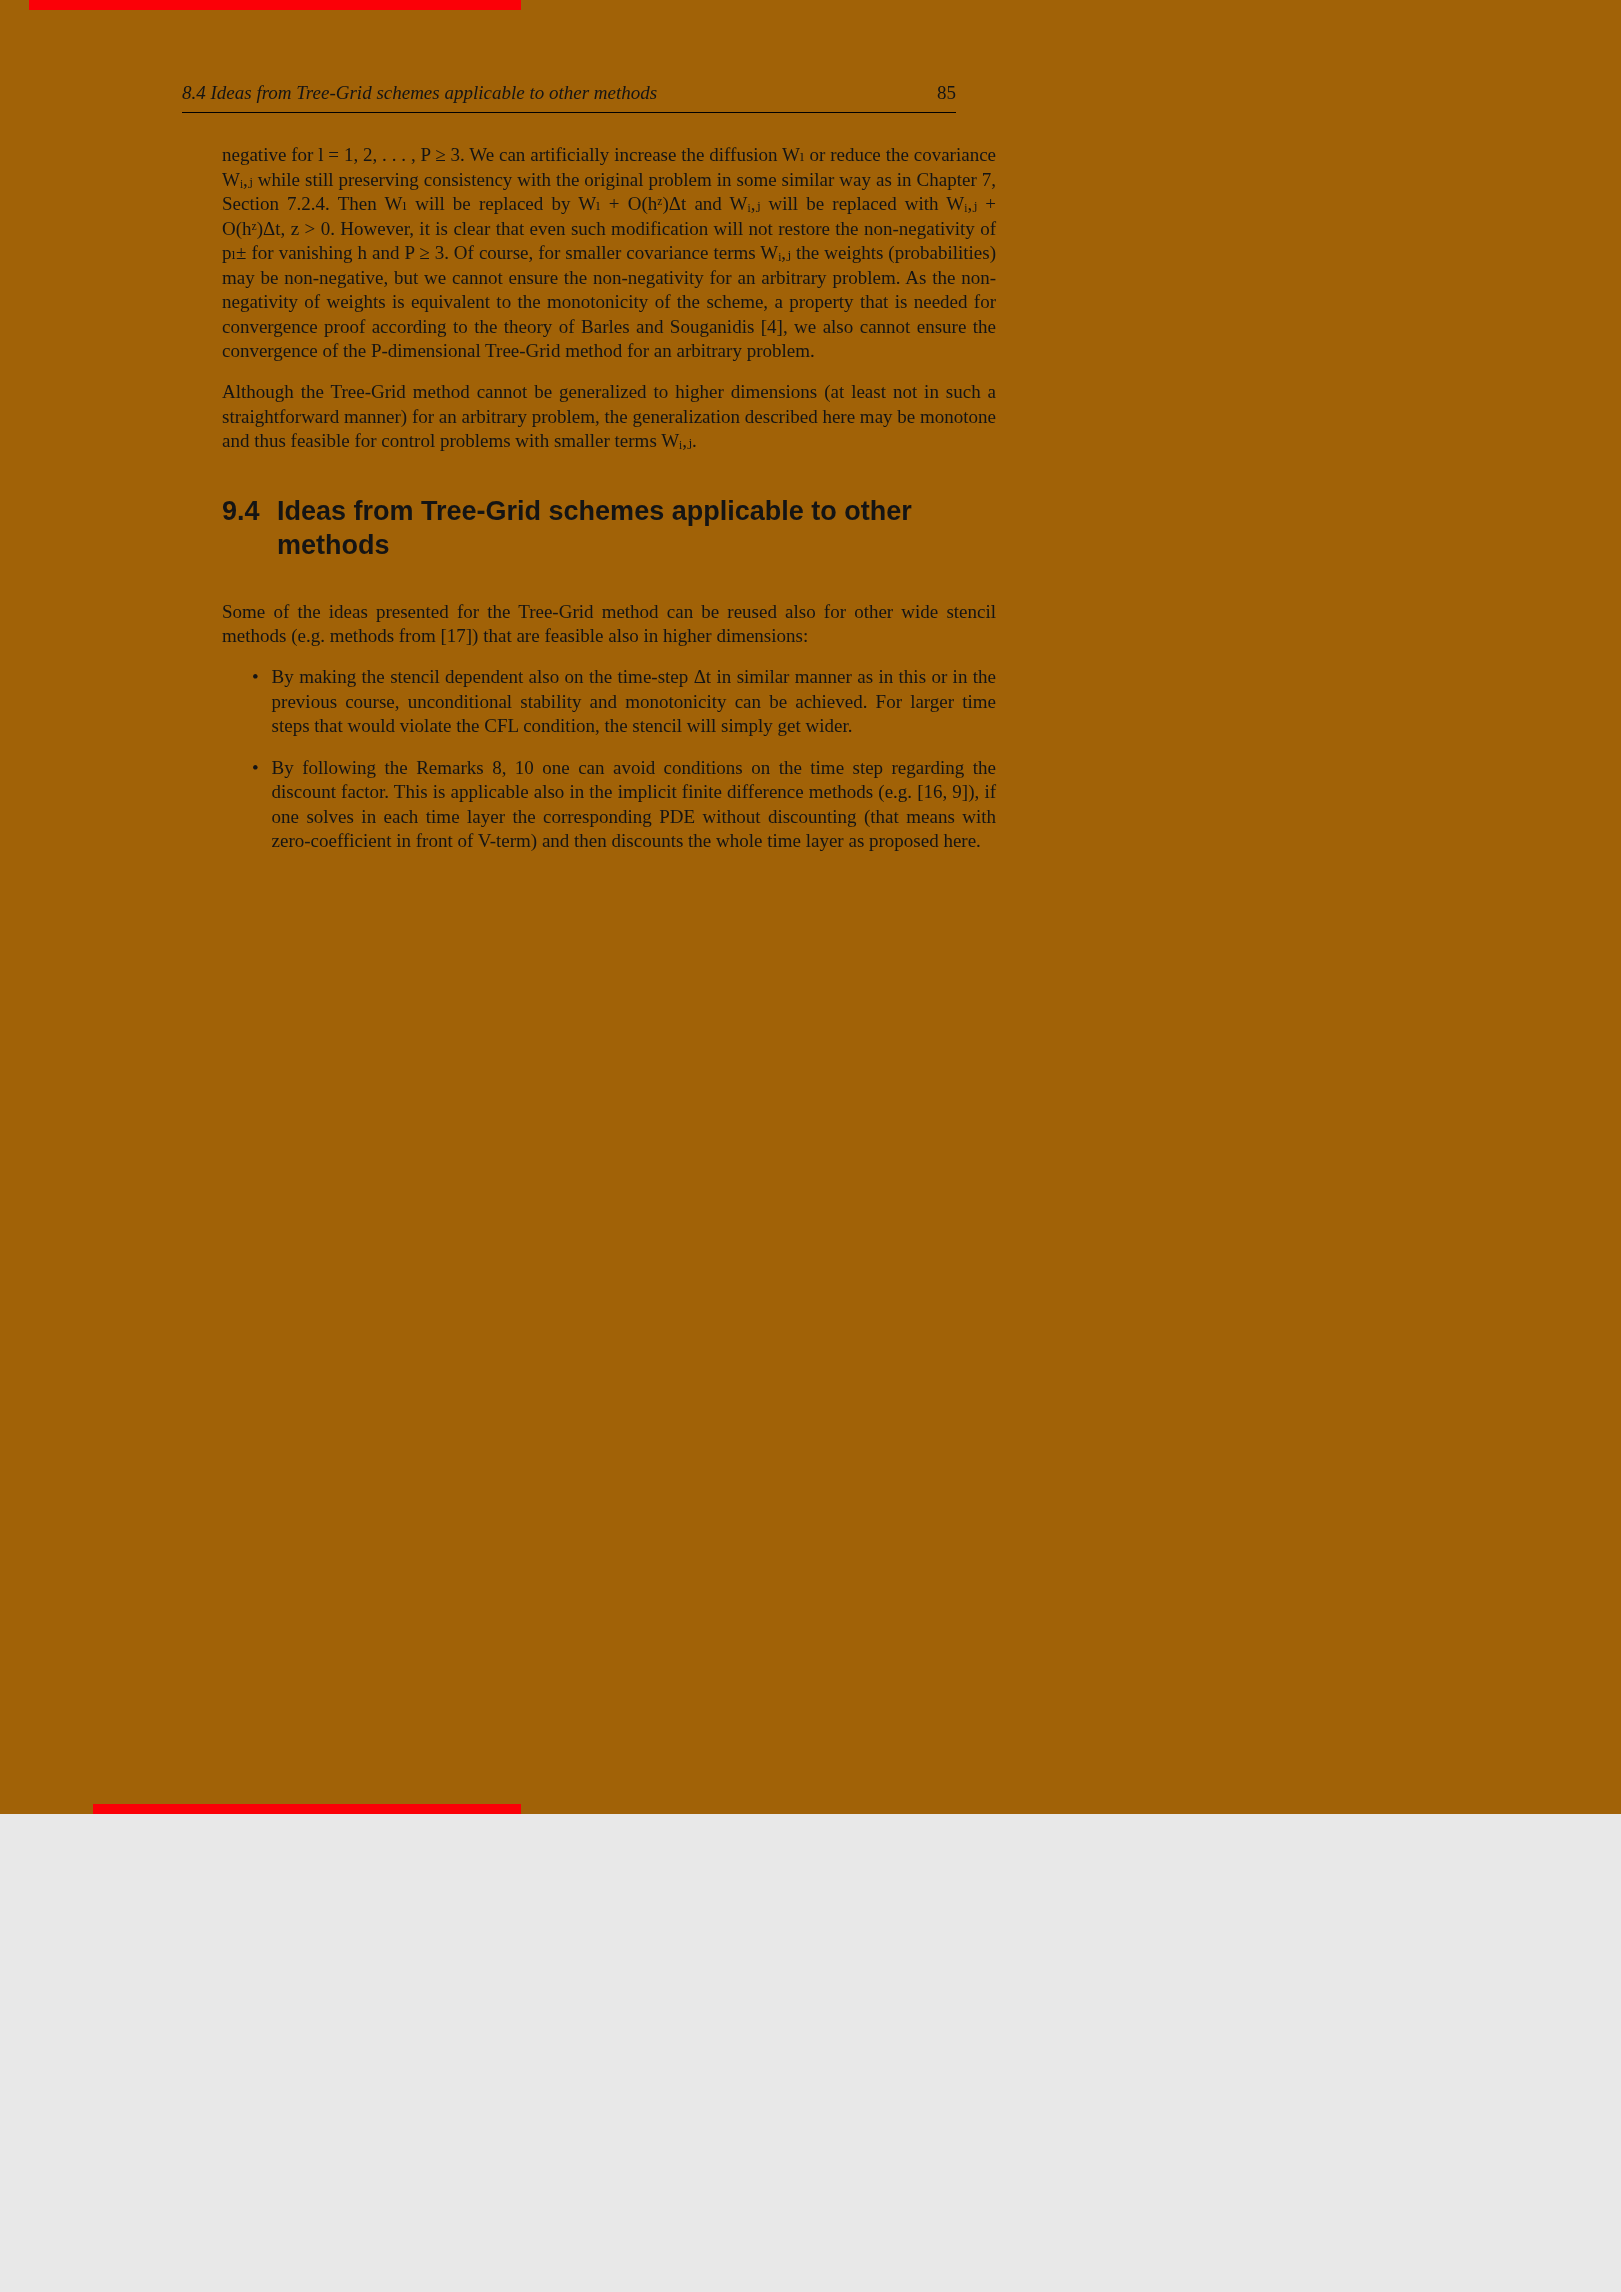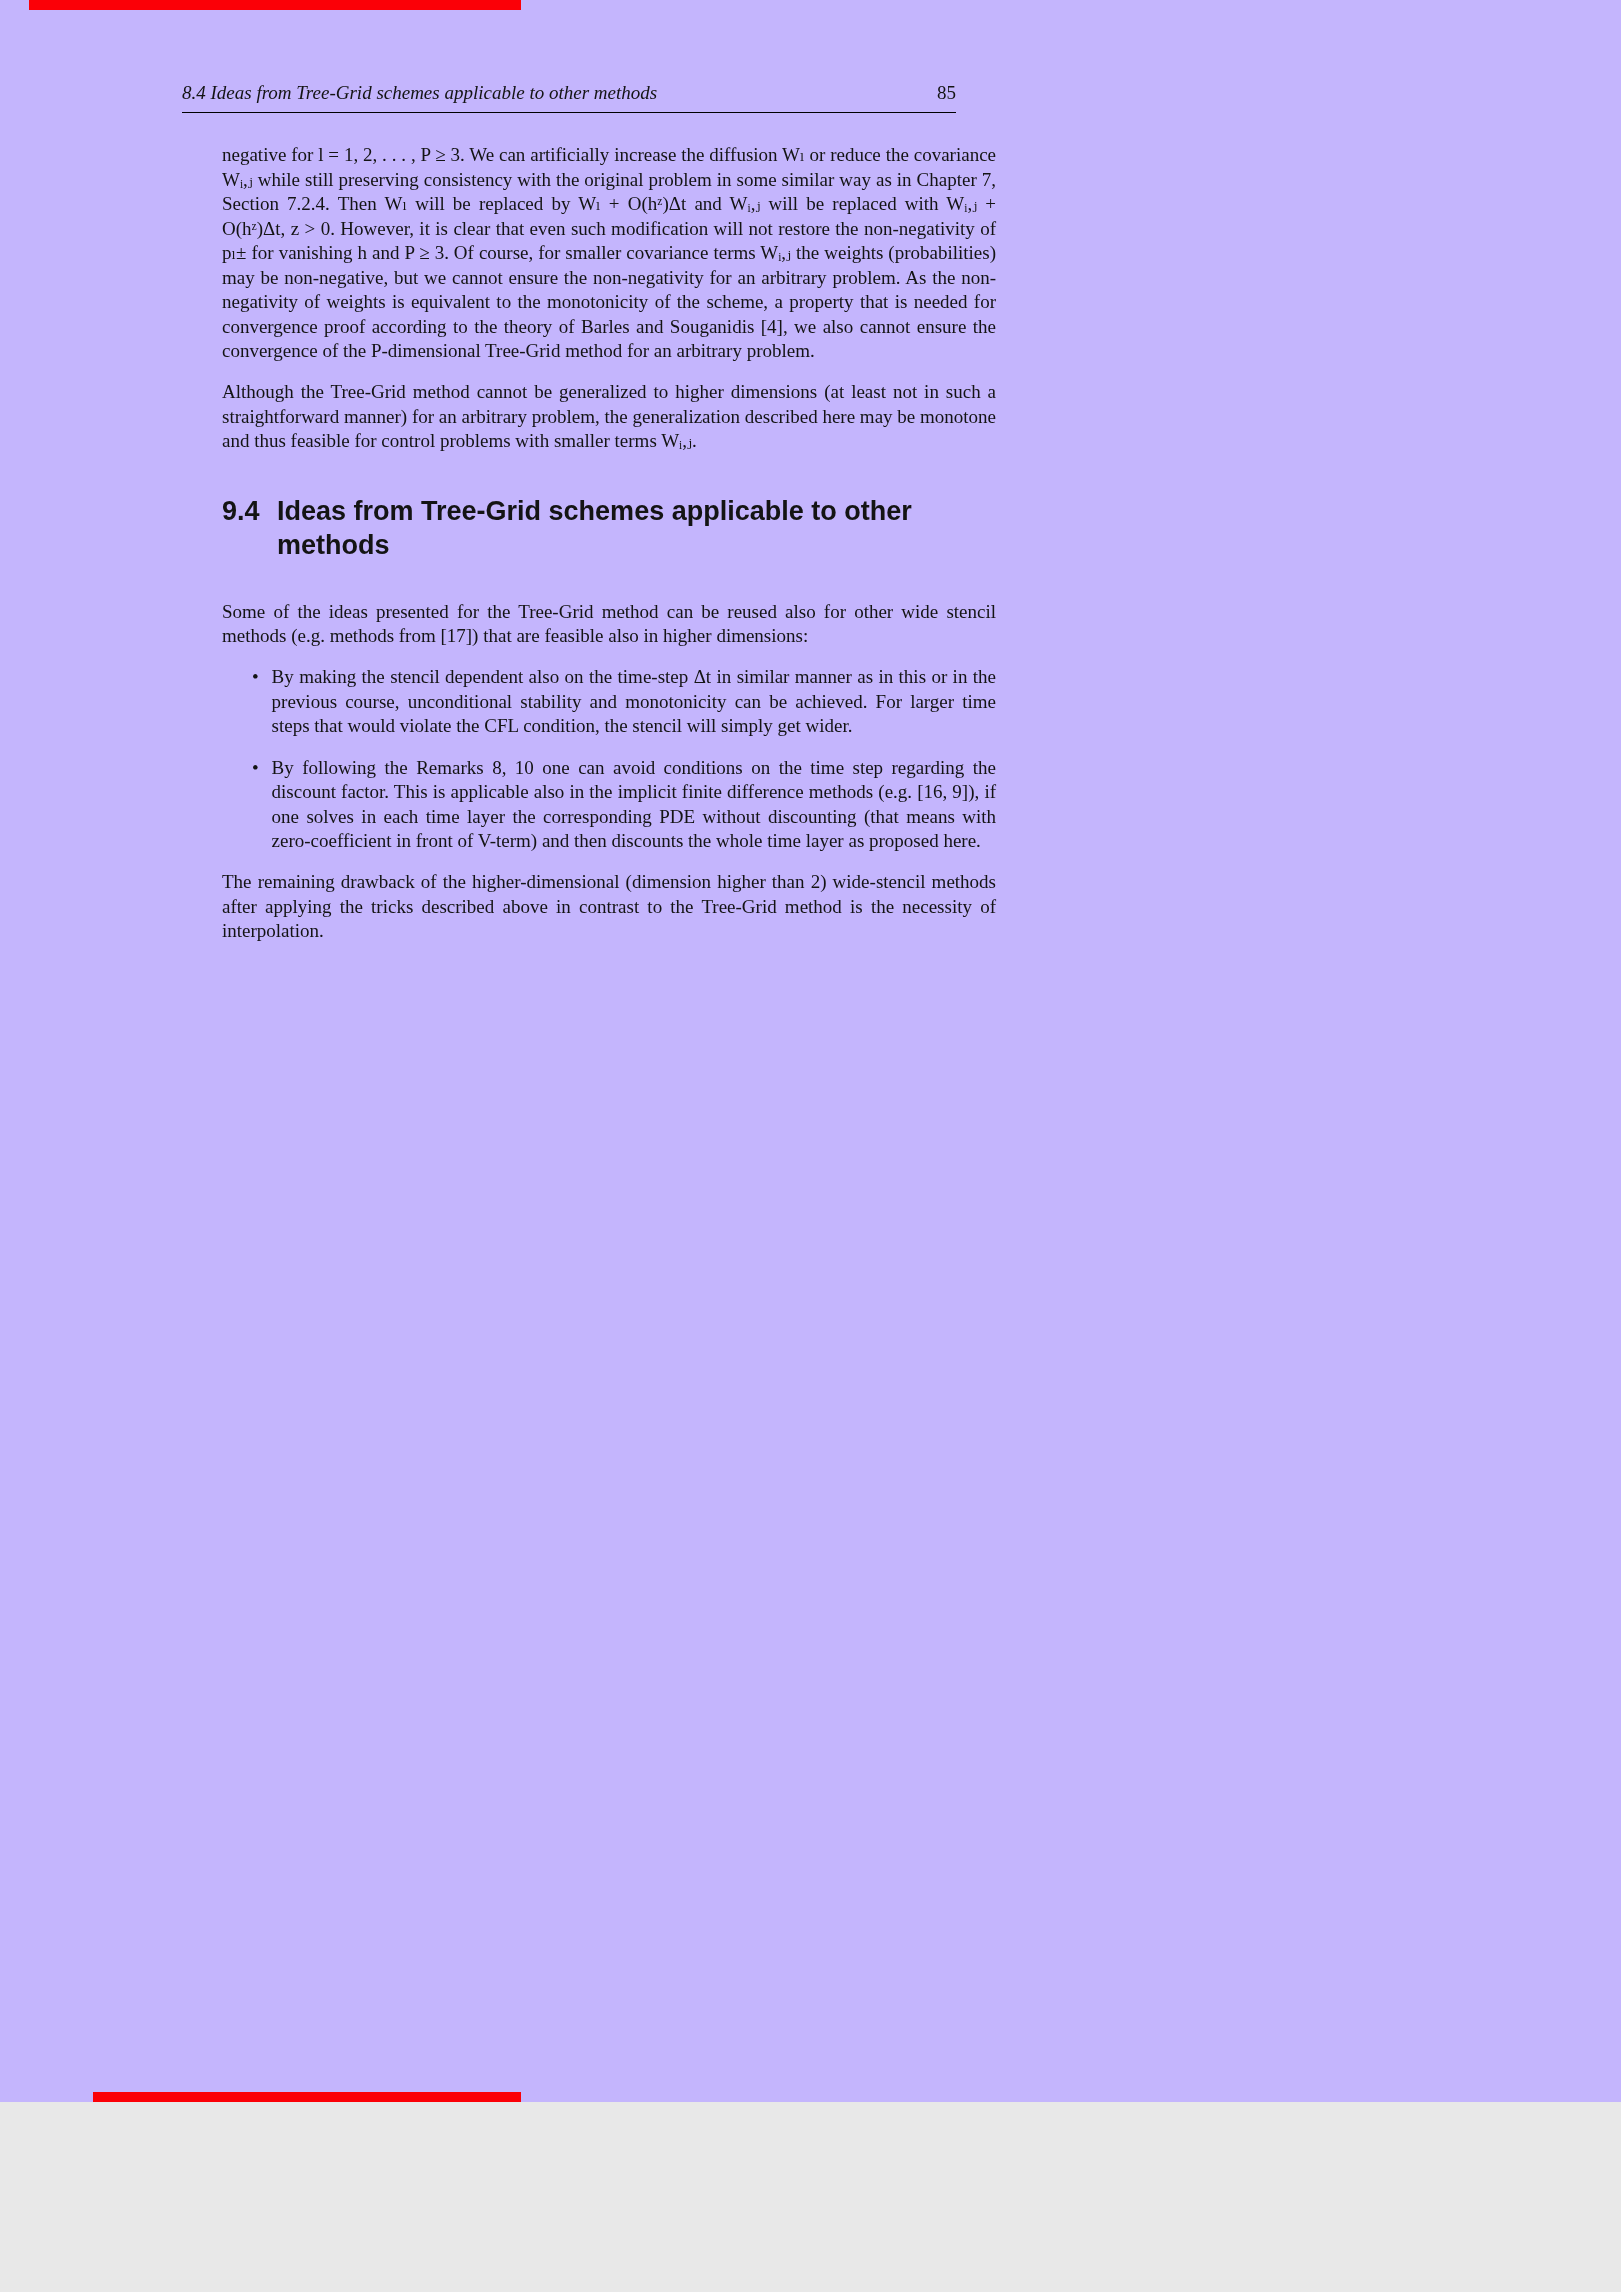--- a/index.html
+++ b/index.html
@@ -1,19 +1,19 @@
 <!DOCTYPE html>
 <html><head>
 <meta charset="utf-8">
 <style>
   html, body { margin:0; padding:0; background:#e8e8e8; }
   .page {
     position:relative;
-    width:1621px; height:2102px;
-    background:#c4b5fd;
+    width:1621px; height:1814px;
+    background:#a16207;
     overflow:hidden;
     font-family:"Liberation Serif", "DejaVu Serif", serif;
     color:#141414;
   }
   .red-bar { position:absolute; height:9.8px; }
   .red-bar.top    { top:0;    left:29px; width:492px; }
   .red-bar.bottom { bottom:0; left:93px; width:428px; }
 
   .header {
     position:absolute; left:182px; top:82px; width:774px;
@@ -80,20 +80,19 @@
       <li class="bullet">
         <span class="marker">•</span>
         <span class="btext">By making the stencil dependent also on the time-step Δt in similar manner as in this or in the previous course, unconditional stability and monotonicity can be achieved. For larger time steps that would violate the CFL condition, the stencil will simply get wider.</span>
       </li>
       <li class="bullet">
         <span class="marker">•</span>
         <span class="btext">By following the Remarks 8, 10 one can avoid conditions on the time step regarding the discount factor. This is applicable also in the implicit finite difference methods (e.g. [16, 9]), if one solves in each time layer the corresponding PDE without discounting (that means with zero-coefficient in front of V-term) and then discounts the whole time layer as proposed here.</span>
       </li>
     </ul>
 
-    <p class="last">The remaining drawback of the higher-dimensional (dimension higher than 2) wide-stencil methods after applying the tricks described above in contrast to the Tree-Grid method is the necessity of interpolation.</p>
 
   </div>
 
   <div class="red-bar bottom" style="background: rgb(251, 0, 7);"></div>
 
 </div>
 
 
 </body></html>

